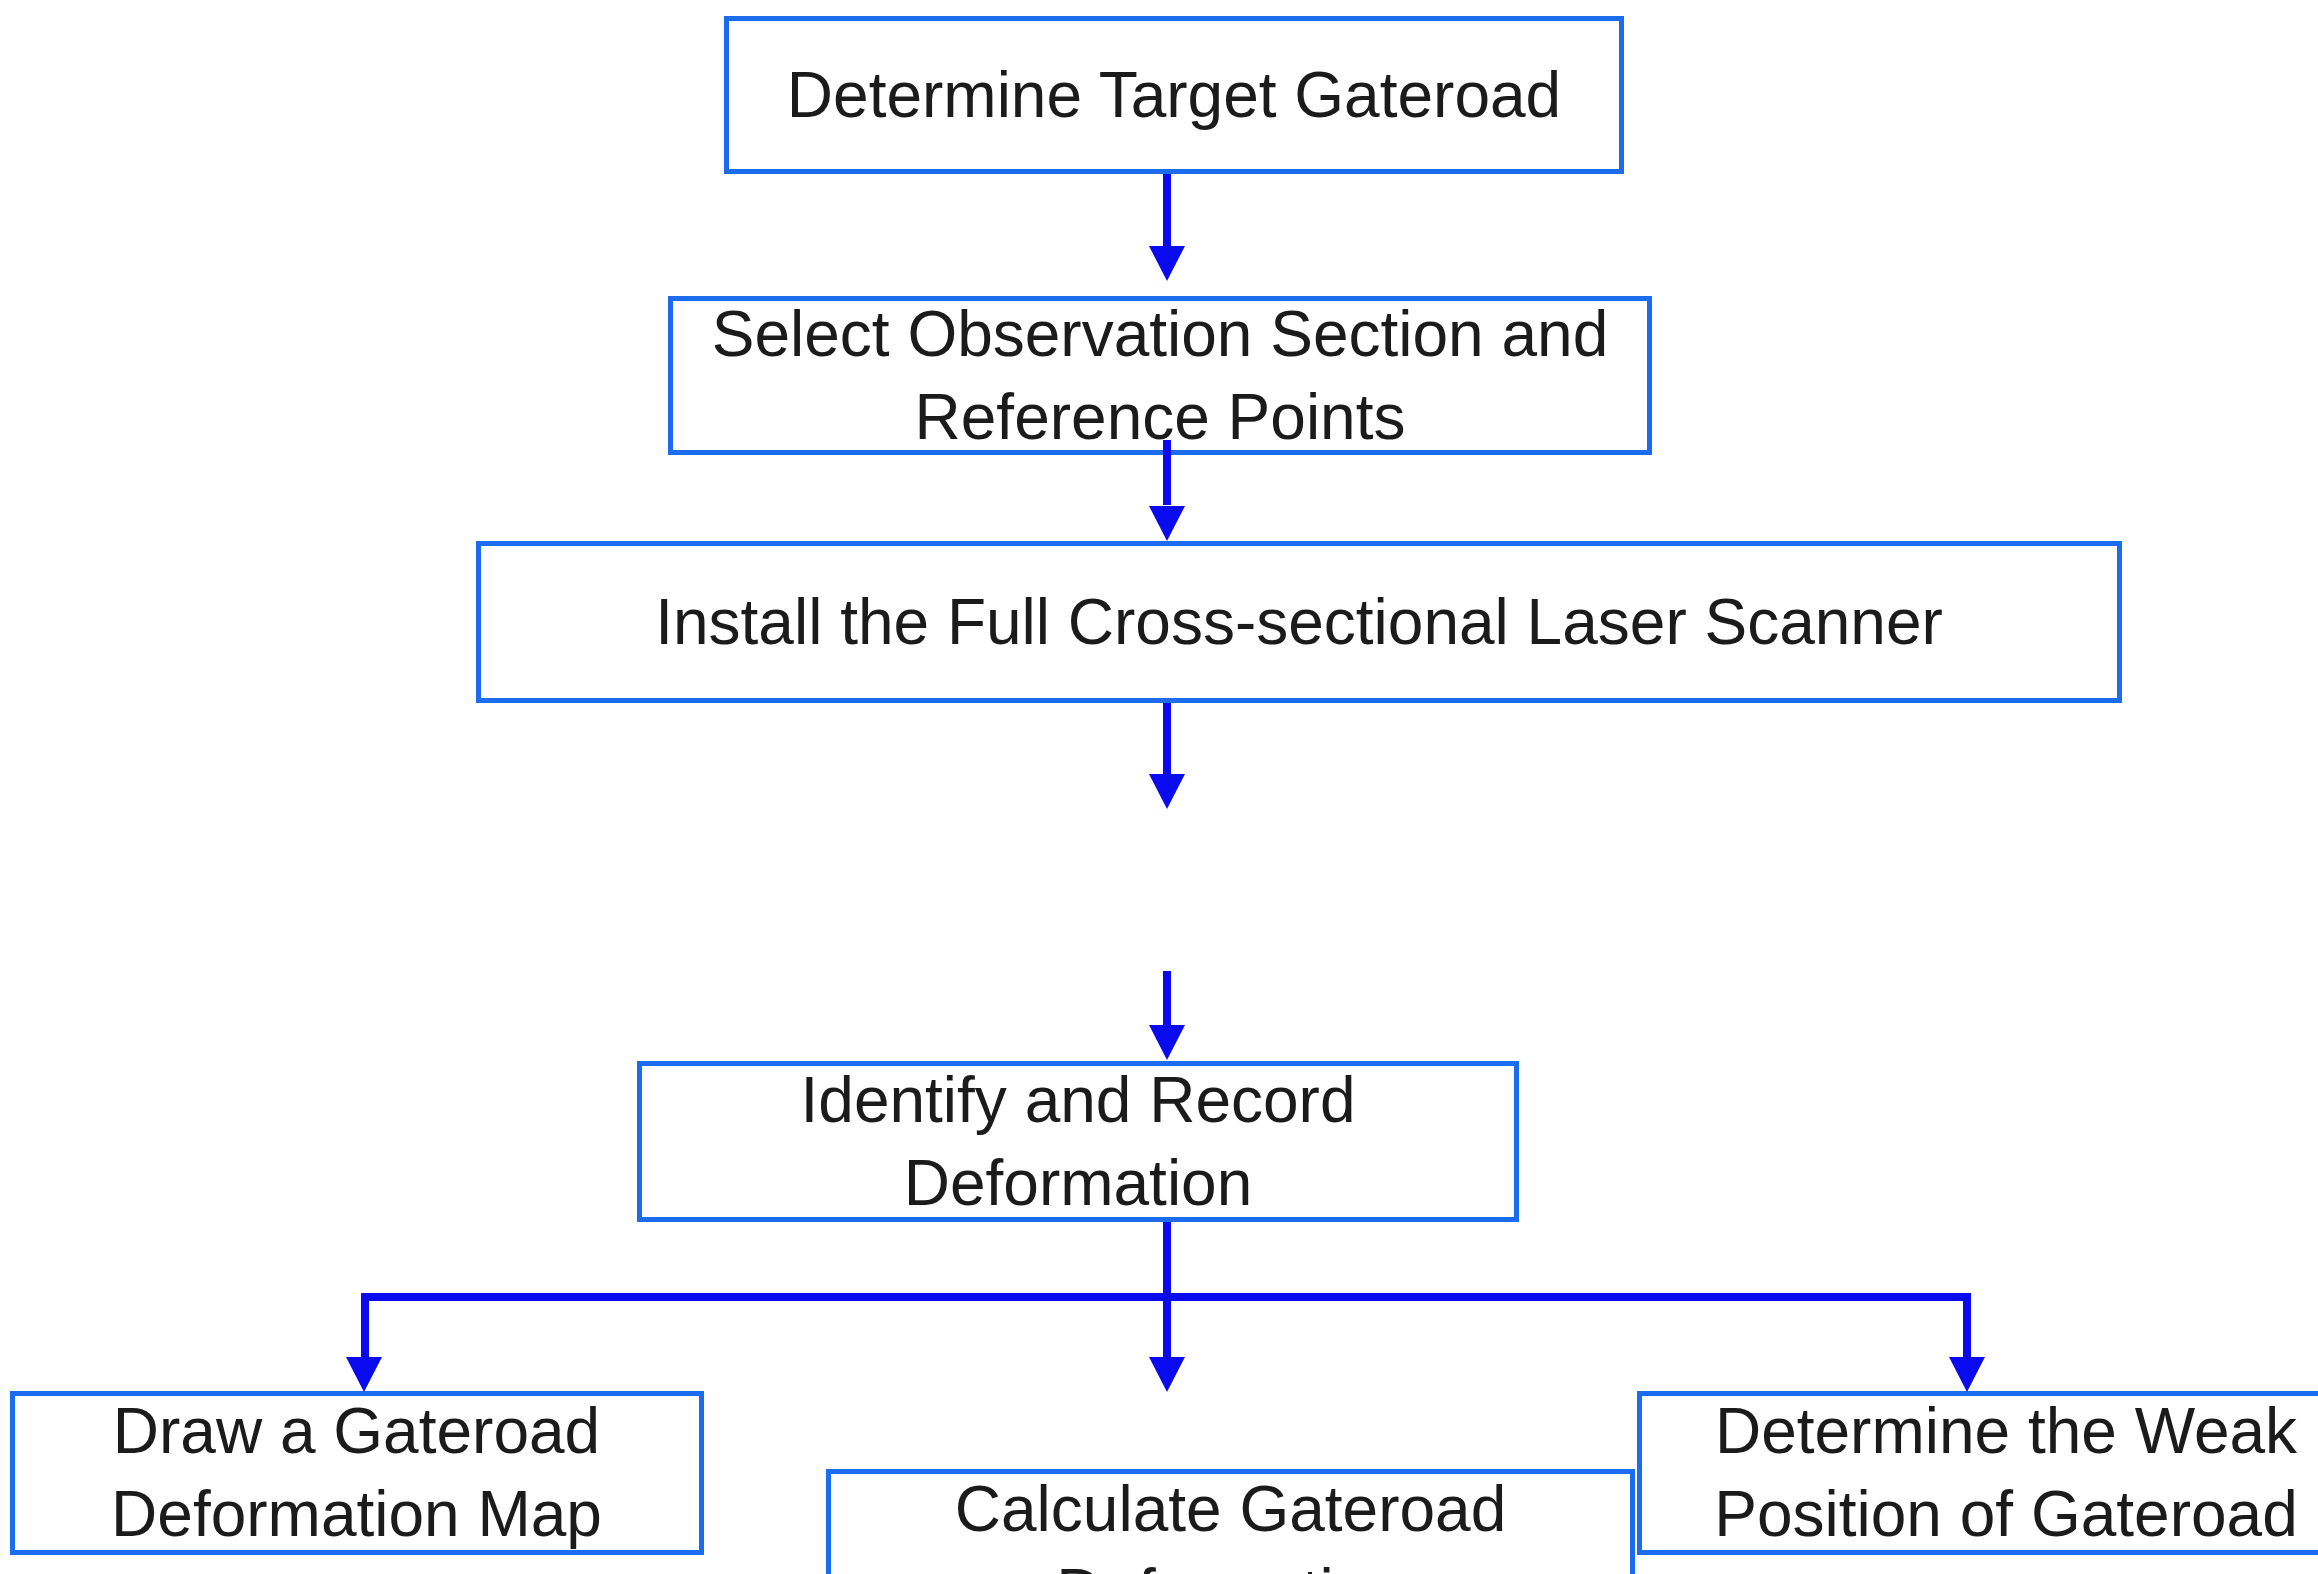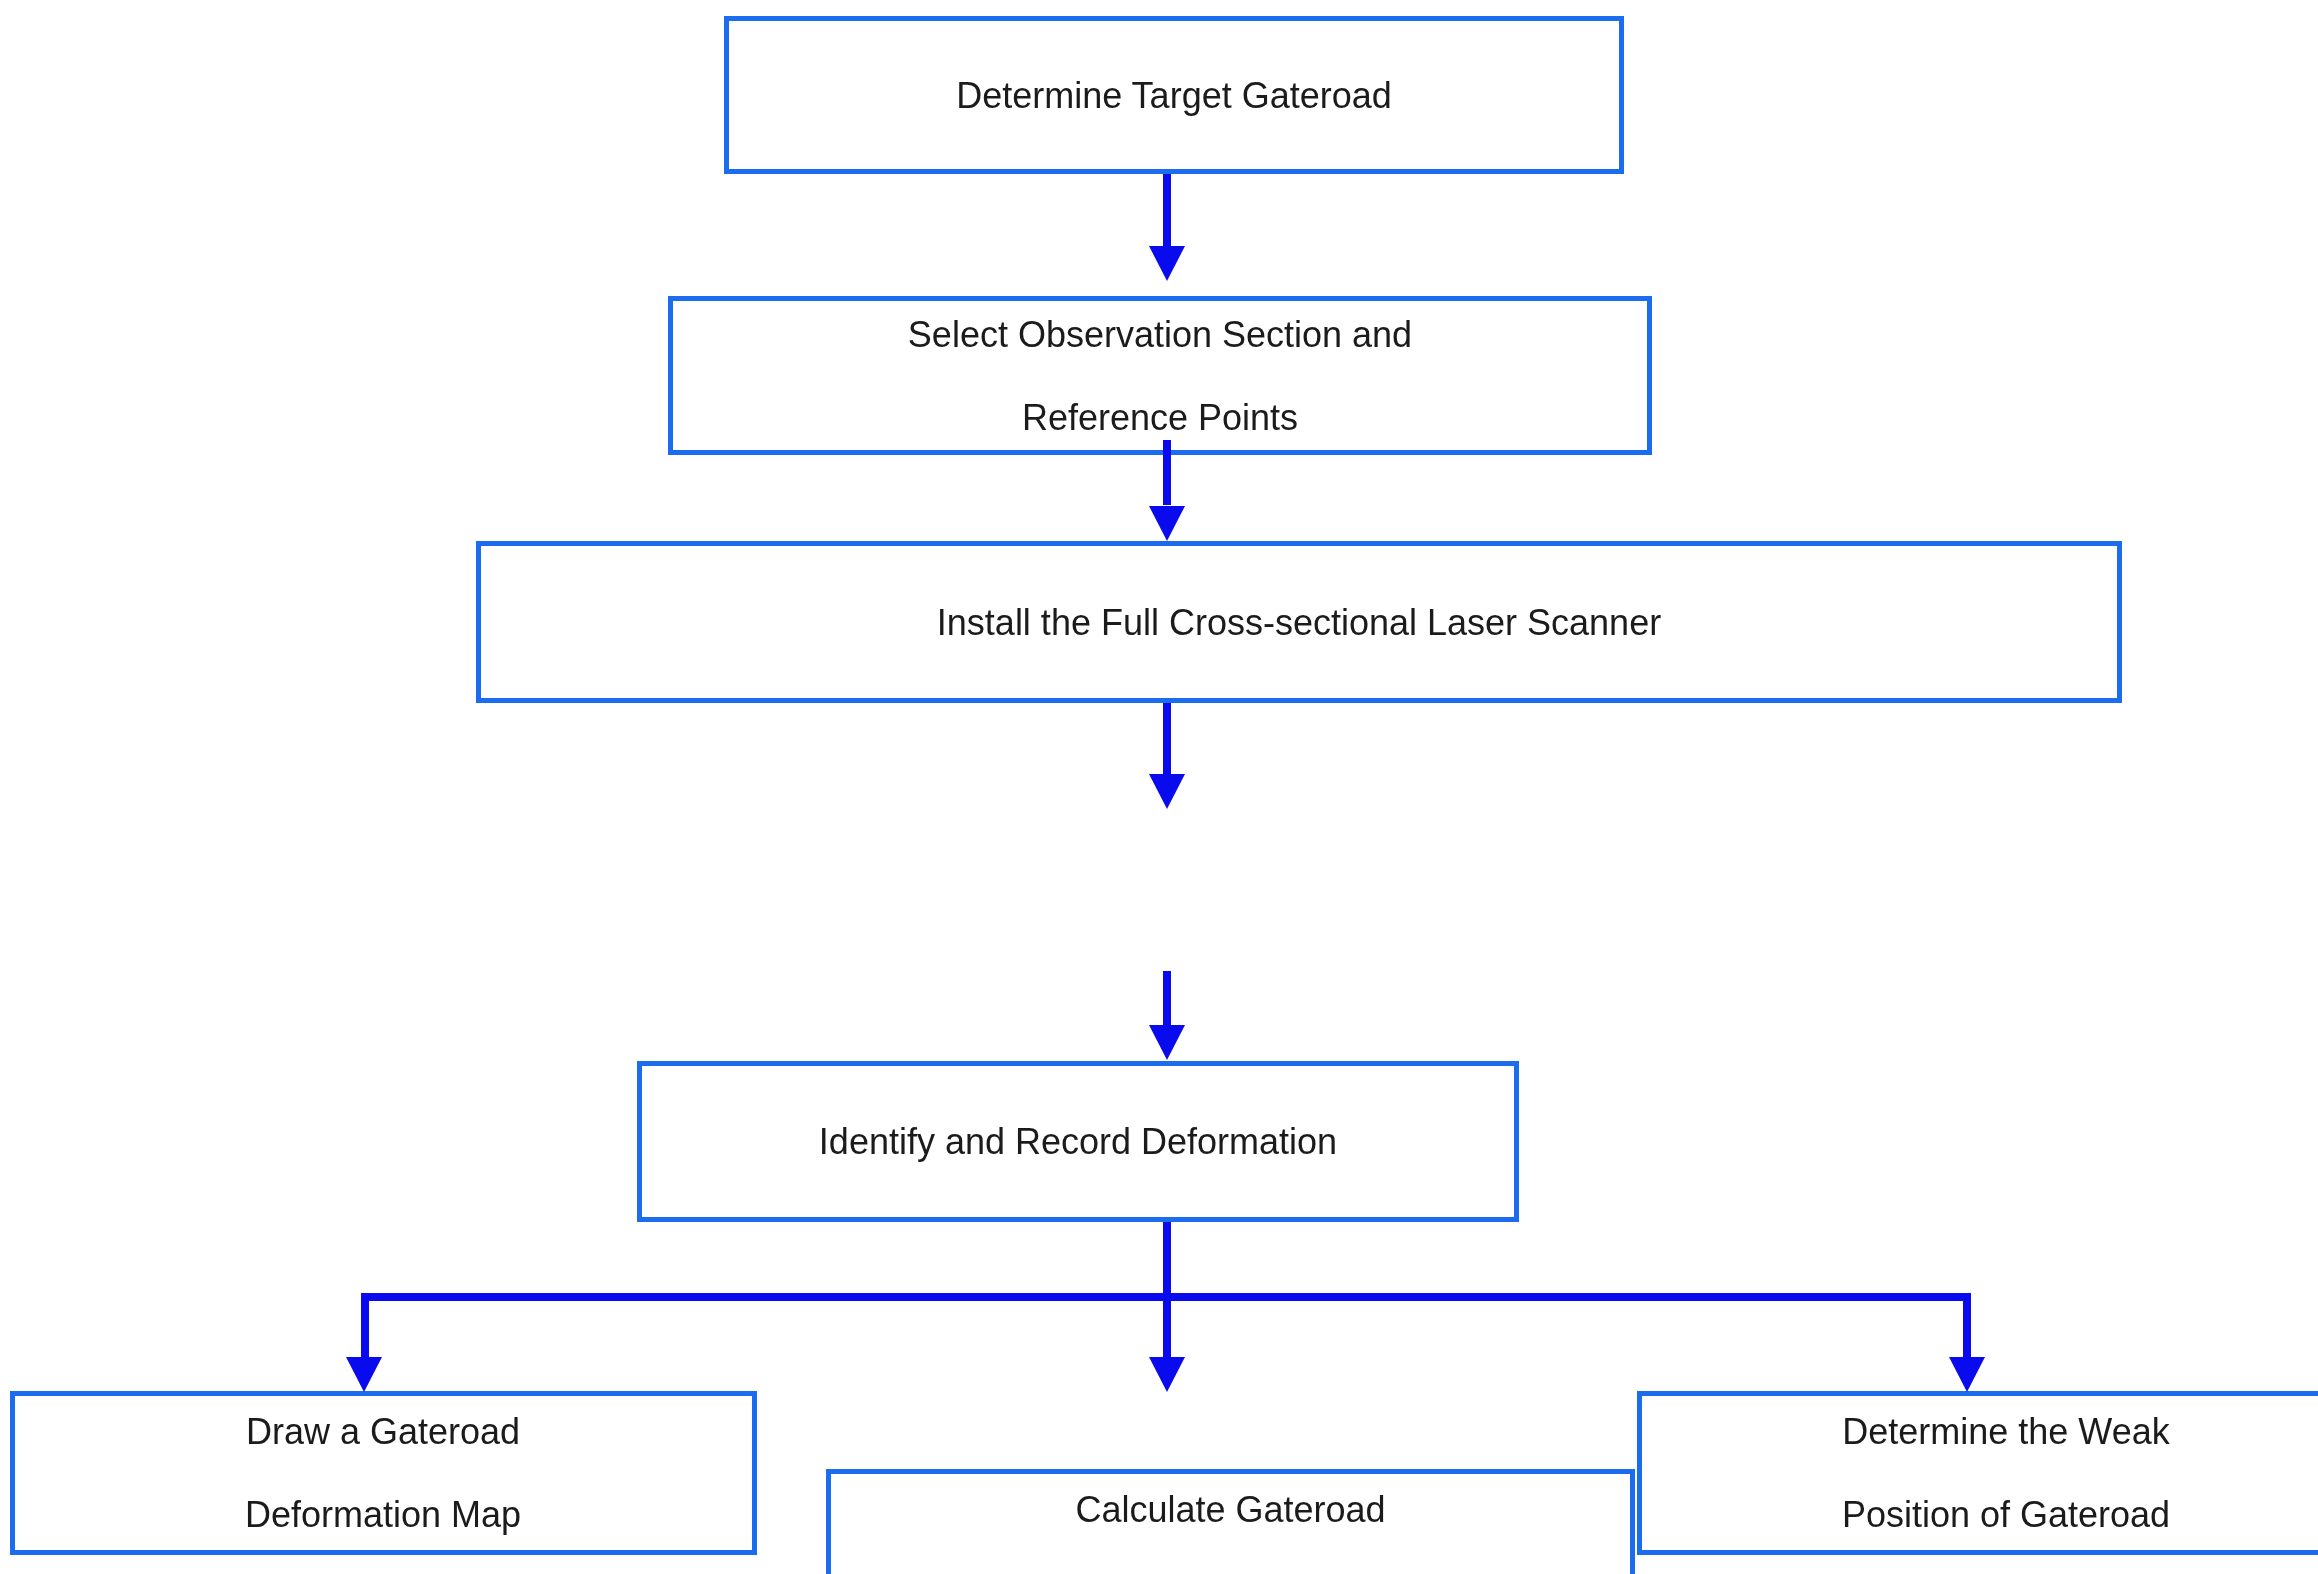--- a/index.html
+++ b/index.html
@@ -20,42 +20,42 @@
   }
   .box {
     position: absolute;
     border: 5.1px solid var(--box-border);
     background: #ffffff;
     color: var(--text);
     display: flex;
     align-items: center;
     justify-content: center;
     text-align: center;
-    font-size: 36px;
+    font-size: 64px;
     line-height: 83px;
     white-space: pre-line;
     padding: 0 14.7px;
   }
   .vline { position: absolute; width: 8px; background: var(--arrow); }
   .hline { position: absolute; height: 8px; background: var(--arrow); }
   .ahead {
     position: absolute;
     width: 0; height: 0;
     border-left: 18.3px solid transparent;
     border-right: 18.3px solid transparent;
     border-top: 35px solid var(--arrow);
   }
 
   
   #n0 { left: 724px;  top: 16px;   width: 900px; height: 158px; }
   #n1 { left: 668px;  top: 296px;  width: 984px; height: 159px; }
   #n2 { left: 476px;  top: 541px;  width: 1646px; height: 162px; }
   #n3 { left: 476px;  top: 810px; width: 1361px; height: 161px; }
   #n4 { left: 637px;  top: 1061px; width: 882px; height: 161px; }
-  #n5 { left: 9.5px;   top: 1391px; width: 747px;  height: 164px; }
+  #n5 { left: 9.5px;   top: 1391px; width: 694px;  height: 164px; }
   #n6 { left: 826px; top: 1469px; width: 809px;  height: 164px; }
   #n7 { left: 1637px; top: 1391px; width: 738px;  height: 164px; }
 
   
   #e0s { left: 1163px; top: 174px;  height: 72px; }
   #e0h { left: 1149px; top: 246px; }
   #e1s { left: 1163px; top: 440px;  height: 65px; }
   #e1h { left: 1149px; top: 506px; }
   #e2s { left: 1163px; top: 703px;  height: 71px; }
   #e2h { left: 1149px; top: 774px; }

